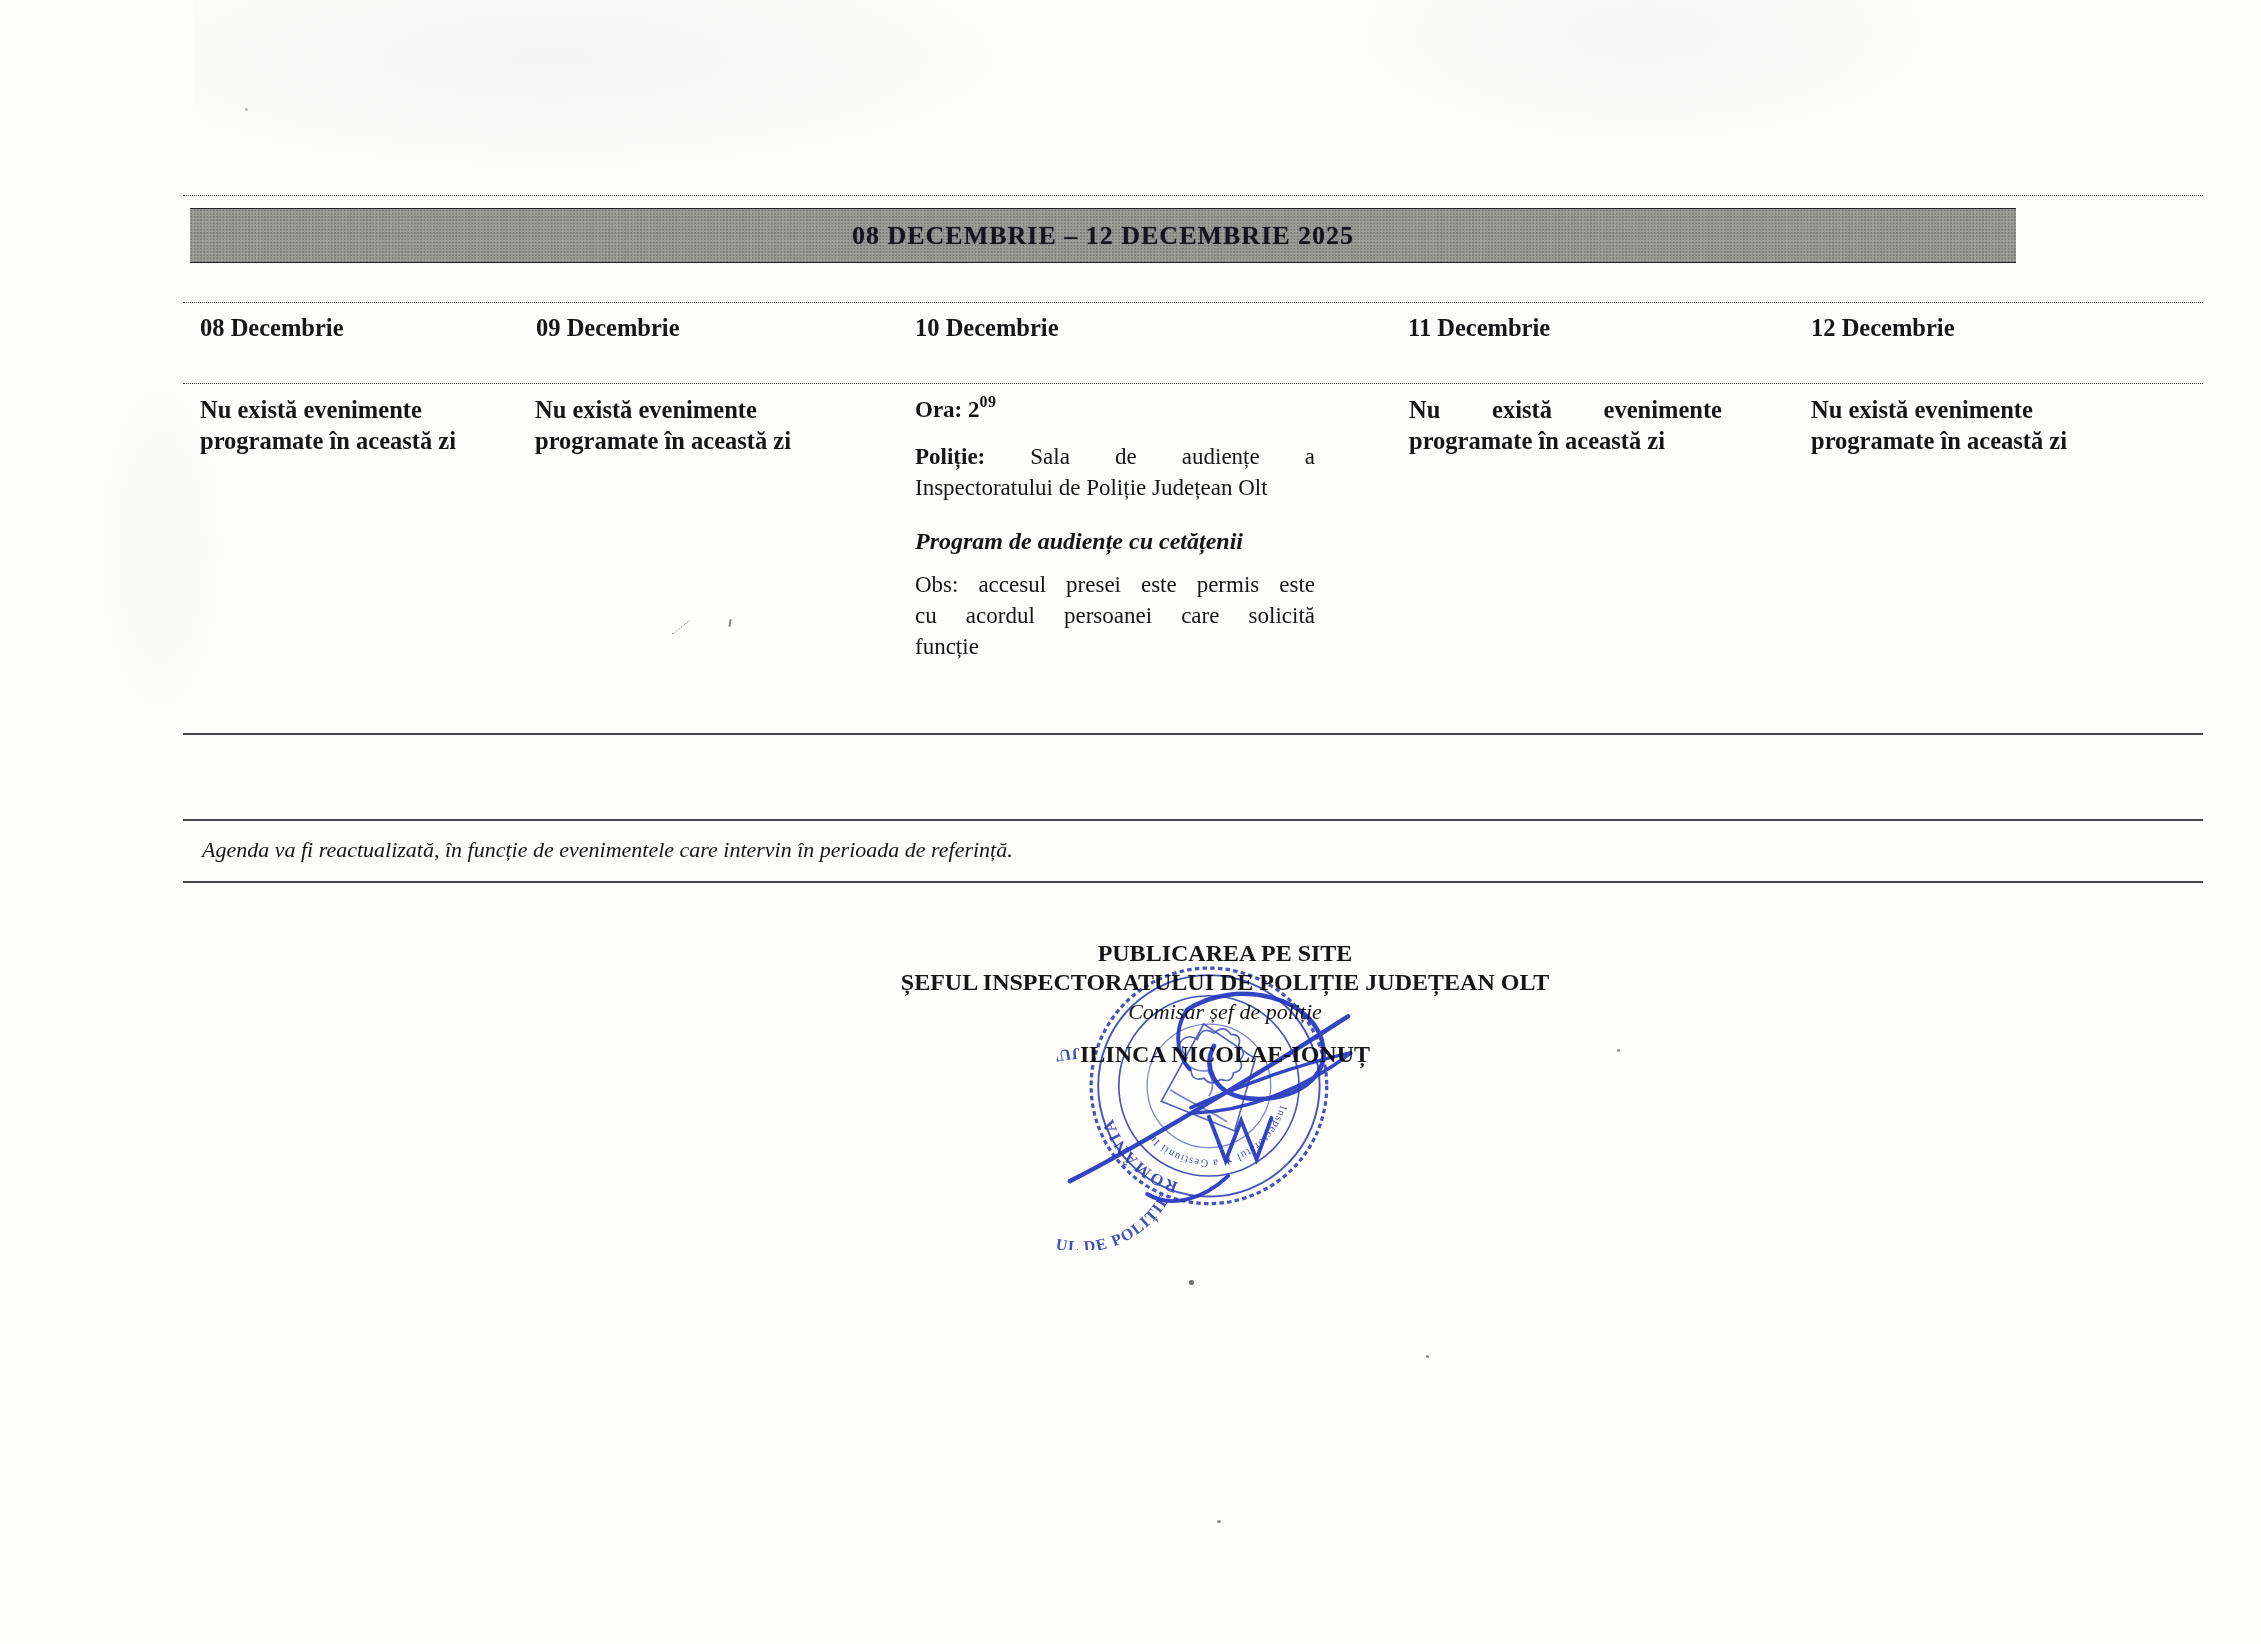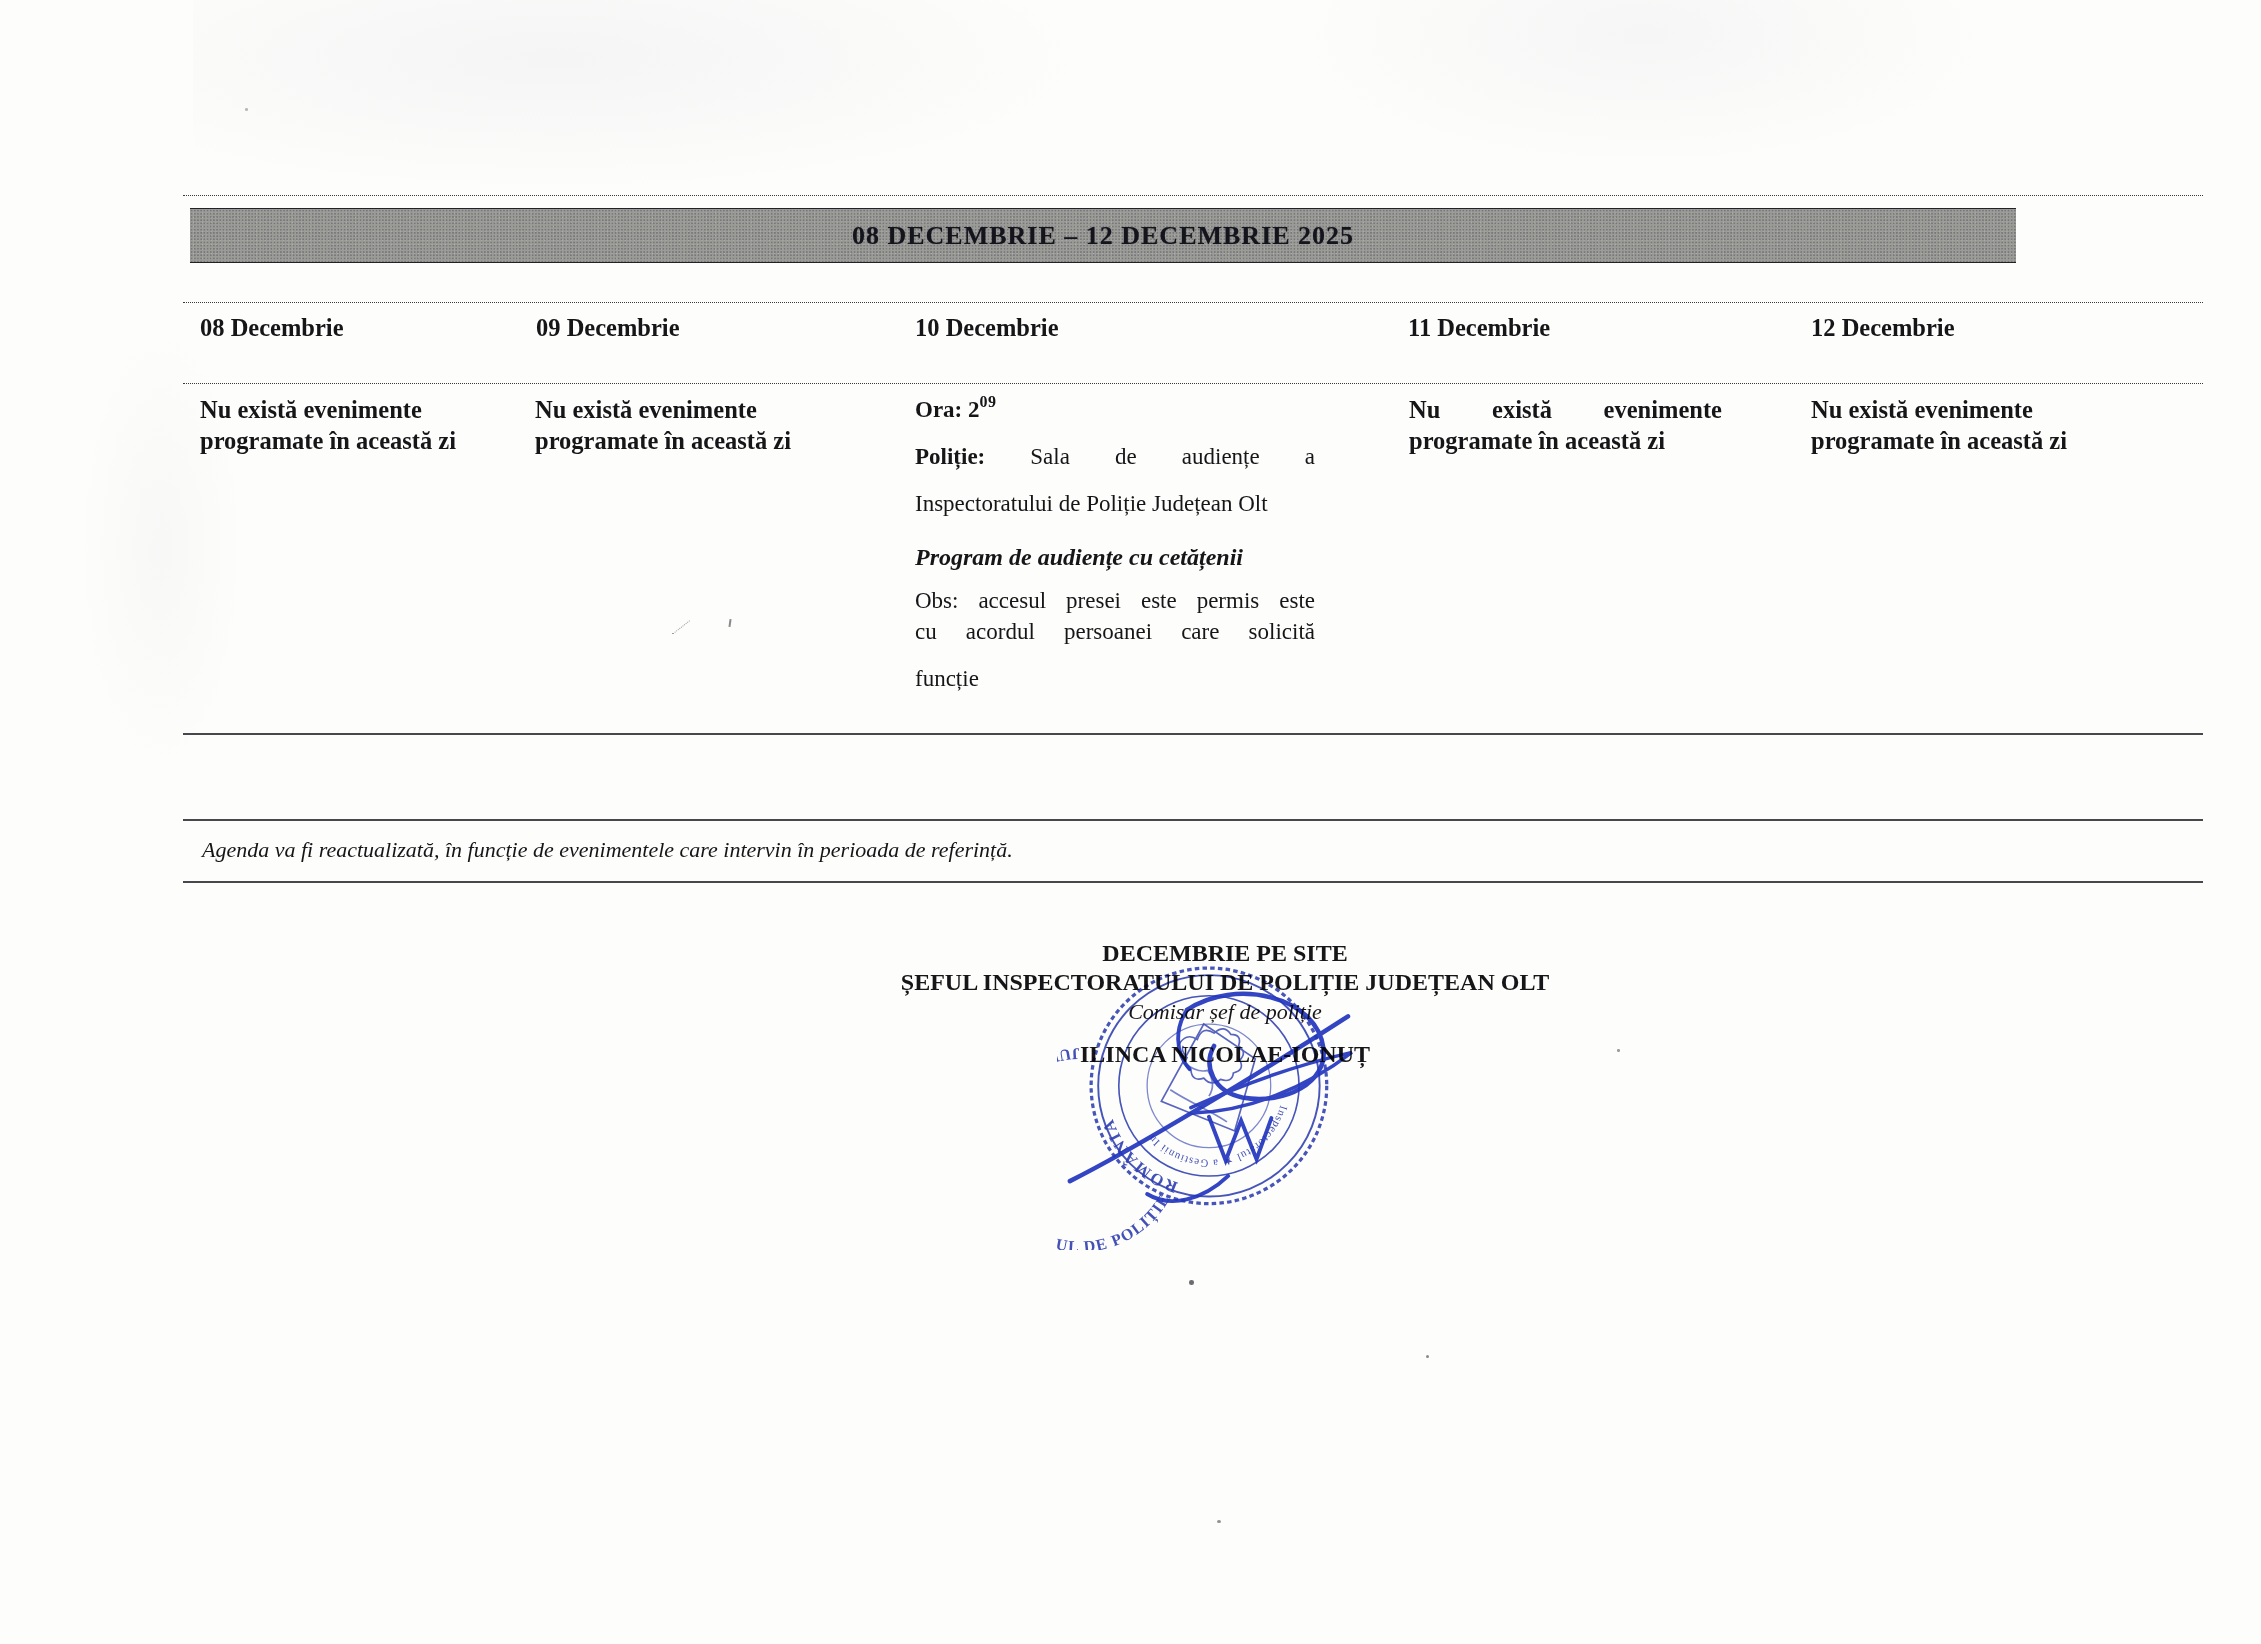--- a/index.html
+++ b/index.html
@@ -46,21 +46,21 @@
   .c1{left:200px;  width:277px;}
   .c2{left:535px;  width:303px;}
   .c3{left:915px; width:400px; font-size:23px;}
   .c4{left:1409px; width:313px;}
   .c5{left:1811px; width:291px;}
   .col p{margin:0;}
   .bold{font-weight:bold;}
   .noevents div{font-weight:bold; white-space:nowrap;}
   .c4 .l1{white-space:normal; text-align:justify; text-align-last:justify;}
   .jline{text-align:justify; text-align-last:justify;}
-  .lastline{text-align:left;margin-top:16px;}
+  .lastline{text-align:left;}
   .sup{font-size:16px; font-weight:bold; position:relative; top:-9.7px; letter-spacing:0.6px;}
   .c3 .ora{font-weight:bold; margin-bottom:14px;}
   .c3 .loc{margin-bottom:23px;}
   .c3 .prog{font-weight:bold; font-style:italic; margin-bottom:11.6px; white-space:nowrap; font-size:24px;}
 
   .note{
     position:absolute; left:202px; top:837px; font-size:22px; font-style:italic; white-space:nowrap;
   }
 
   .approval{
@@ -150,21 +150,21 @@
   </div>
 
   <div class="rule solid" style="top:733px"></div>
   <div class="rule solid" style="top:819px"></div>
 
   <div class="note">Agenda va fi reactualizată, în funcție de evenimentele care intervin în perioada de referință.</div>
 
   <div class="rule solid" style="top:881px"></div>
 
   <div class="approval">
-    <div class="ap-b">DECEMBRIE PE SITE</div>
+    <div class="ap-b">PUBLICAREA PE SITE</div>
     <div class="ap-b">ȘEFUL INSPECTORATULUI DE POLIȚIE JUDEȚEAN OLT</div>
     <div class="ap-i">Comisar șef de poliție</div>
     <div class="ap-b ap-name">ILINCA NICOLAE-IONUȚ</div>
   </div>
 
   <svg class="stamp" viewBox="-236 -225 480 480" xmlns="http://www.w3.org/2000/svg">
     <g stroke="#2e3eb2" fill="none" opacity="0.88">
       <circle cx="0" cy="0" r="183" stroke-width="5" stroke-dasharray="7 5"></circle>
       <circle cx="0" cy="0" r="172" stroke-width="3"></circle>
       <circle cx="0" cy="0" r="140" stroke-width="2.5"></circle>

